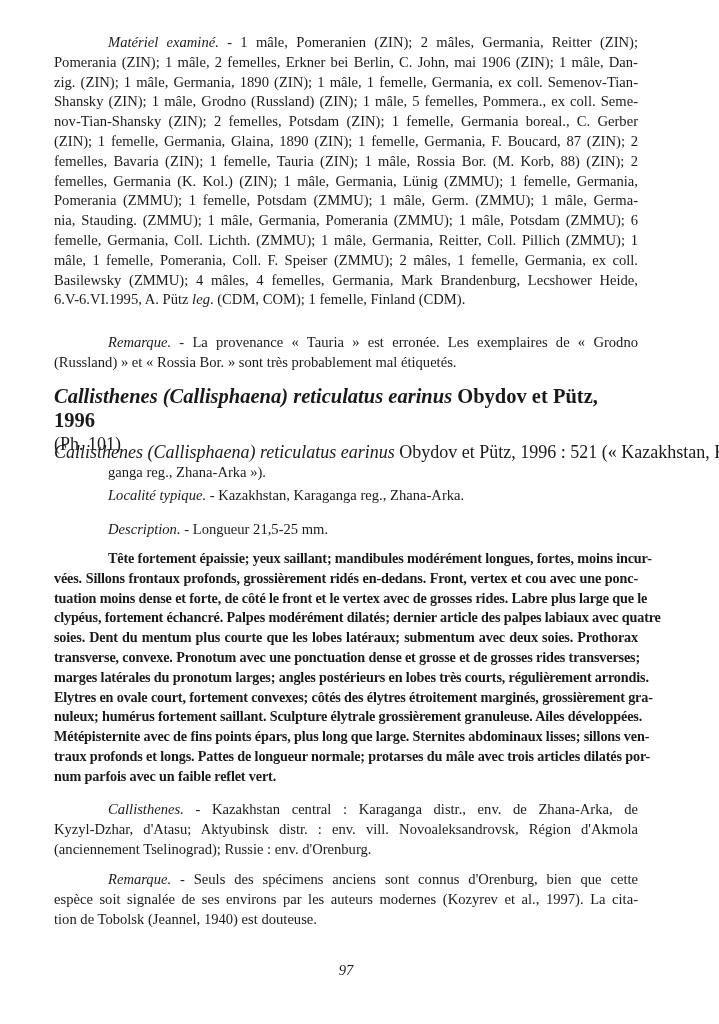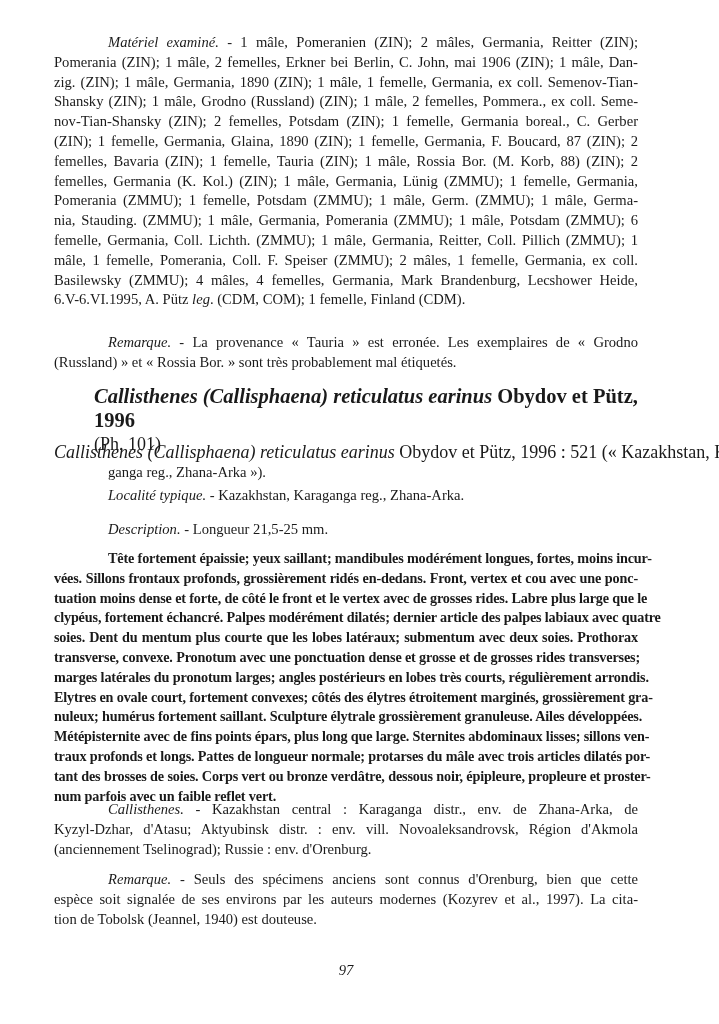--- a/index.html
+++ b/index.html
@@ -7,36 +7,36 @@
          font-family:"Liberation Serif", "DejaVu Serif", serif; color:#1a1a1a; }
   .page { position:absolute; left:54px; top:0; width:584px; }
   .para { position:absolute; left:0; width:584px; }
   .line { display:block; height:19.8px; line-height:19.8px; font-size:14.6px;
           white-space:nowrap; text-align:justify; text-align-last:justify; }
   .line.last { text-align-last:left; }
   .indent { padding-left:54px; }
   .hang { padding-left:54px;font-family:Liberation Serif, serif; }
   .lbl { font-style:italic; }
   .it { font-style:italic; }
-  .title { position:absolute; left:0; width:584px; font-size:20.5px; font-weight:bold; line-height:24px;margin-left:40px; }
+  .title { position:absolute; left:0; width:584px; font-size:20.5px; font-weight:bold; line-height:24px; }
   .title .it { font-style:italic; }
   .title .sub { font-weight:normal; font-size:18px; display:block; }
   .pagenum { position:absolute; left:0; width:584px; text-align:center; top:962px; font-size:14.6px;font-style:italic; }
   .desc-line { font-size:14.2px; letter-spacing:-0.15px;font-weight:bold; }
 </style>
 </head>
 <body>
 
 <div class="page">
 
   <div class="para" style="top:33px">
     <span class="line indent"><span class="lbl">Matériel examiné.</span><span> - 1 mâle, Pomeranien (ZIN); 2 mâles, Germania, Reitter (ZIN);</span></span>
     <span class="line">Pomerania (ZIN); 1 mâle, 2 femelles, Erkner bei Berlin, C. John, mai 1906 (ZIN); 1 mâle, Dan-</span>
     <span class="line">zig. (ZIN); 1 mâle, Germania, 1890 (ZIN); 1 mâle, 1 femelle, Germania, ex coll. Semenov-Tian-</span>
-    <span class="line">Shansky (ZIN); 1 mâle, Grodno (Russland) (ZIN); 1 mâle, 2 femelles, Pommera., ex coll. Seme-</span>
+    <span class="line">Shansky (ZIN); 1 mâle, Grodno (Russland) (ZIN); 1 mâle, 5 femelles, Pommera., ex coll. Seme-</span>
     <span class="line">nov-Tian-Shansky (ZIN); 2 femelles, Potsdam (ZIN); 1 femelle, Germania boreal., C. Gerber</span>
     <span class="line">(ZIN); 1 femelle, Germania, Glaina, 1890 (ZIN); 1 femelle, Germania, F. Boucard, 87 (ZIN); 2</span>
     <span class="line">femelles, Bavaria (ZIN); 1 femelle, Tauria (ZIN); 1 mâle, Rossia Bor. (M. Korb, 88) (ZIN); 2</span>
     <span class="line">femelles, Germania (K. Kol.) (ZIN); 1 mâle, Germania, Lünig (ZMMU); 1 femelle, Germania,</span>
     <span class="line">Pomerania (ZMMU); 1 femelle, Potsdam (ZMMU); 1 mâle, Germ. (ZMMU); 1 mâle, Germa-</span>
     <span class="line">nia, Stauding. (ZMMU); 1 mâle, Germania, Pomerania (ZMMU); 1 mâle, Potsdam (ZMMU); 6</span>
     <span class="line">femelle, Germania, Coll. Lichth. (ZMMU); 1 mâle, Germania, Reitter, Coll. Pillich (ZMMU); 1</span>
     <span class="line">mâle, 1 femelle, Pomerania, Coll. F. Speiser (ZMMU); 2 mâles, 1 femelle, Germania, ex coll.</span>
     <span class="line">Basilewsky (ZMMU); 4 mâles, 4 femelles, Germania, Mark Brandenburg, Lecshower Heide,</span>
     <span class="line last"><span>6.V-6.VI.1995, A. Pütz </span><span class="it">leg</span><span>. (CDM, COM); 1 femelle, Finland (CDM).</span></span>
@@ -70,21 +70,20 @@
     <span class="line desc-line">vées. Sillons frontaux profonds, grossièrement ridés en-dedans. Front, vertex et cou avec une ponc-</span>
     <span class="line desc-line">tuation moins dense et forte, de côté le front et le vertex avec de grosses rides. Labre plus large que le</span>
     <span class="line desc-line">clypéus, fortement échancré. Palpes modérément dilatés; dernier article des palpes labiaux avec quatre</span>
     <span class="line desc-line">soies. Dent du mentum plus courte que les lobes latéraux; submentum avec deux soies. Prothorax</span>
     <span class="line desc-line">transverse, convexe. Pronotum avec une ponctuation dense et grosse et de grosses rides transverses;</span>
     <span class="line desc-line">marges latérales du pronotum larges; angles postérieurs en lobes très courts, régulièrement arrondis.</span>
     <span class="line desc-line">Elytres en ovale court, fortement convexes; côtés des élytres étroitement marginés, grossièrement gra-</span>
     <span class="line desc-line">nuleux; humérus fortement saillant. Sculpture élytrale grossièrement granuleuse. Ailes développées.</span>
     <span class="line desc-line">Métépisternite avec de fins points épars, plus long que large. Sternites abdominaux lisses; sillons ven-</span>
     <span class="line desc-line">traux profonds et longs. Pattes de longueur normale; protarses du mâle avec trois articles dilatés por-</span>
-    <span class="line desc-line">tant des brosses de soies. Corps vert ou bronze verdâtre, dessous noir, épipleure, propleure et proster-</span>
     <span class="line last desc-line">num parfois avec un faible reflet vert.</span>
   </div>
 
   <div class="para" style="top:800px">
     <span class="line indent"><span class="lbl">Callisthenes.</span><span> - Kazakhstan central : Karaganga distr., env. de Zhana-Arka, de</span></span>
     <span class="line">Kyzyl-Dzhar, d'Atasu; Aktyubinsk distr. : env. vill. Novoaleksandrovsk, Région d'Akmola</span>
     <span class="line last">(anciennement Tselinograd); Russie : env. d'Orenburg.</span>
   </div>
 
   <div class="para" style="top:870px">

